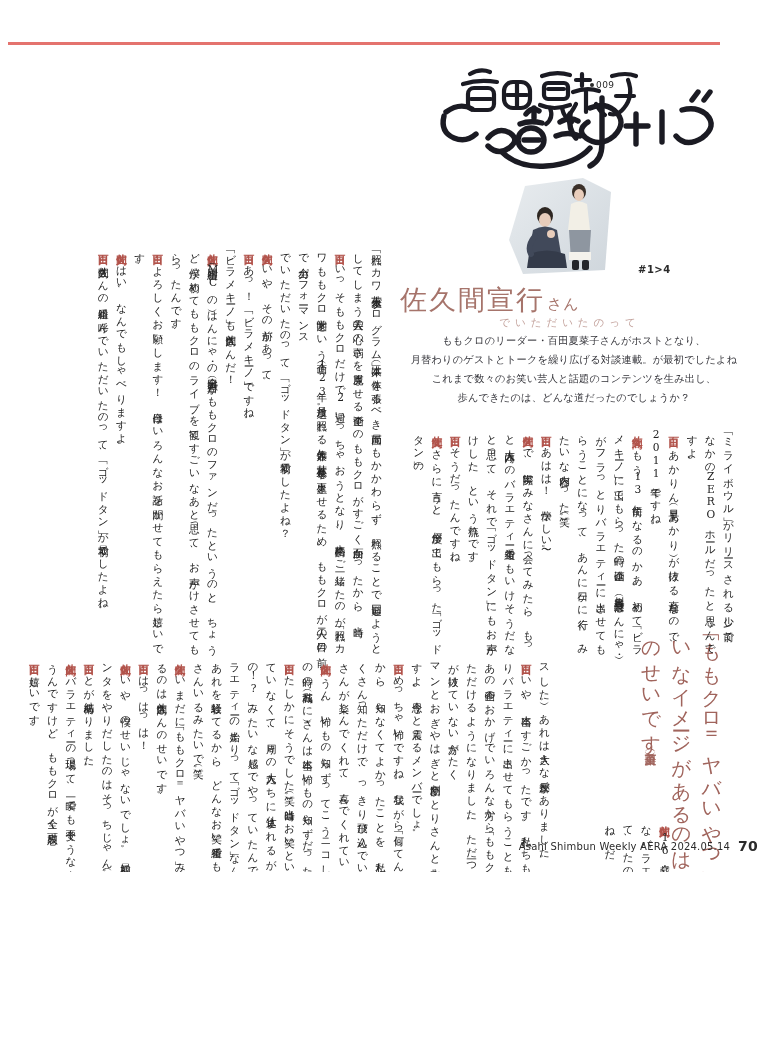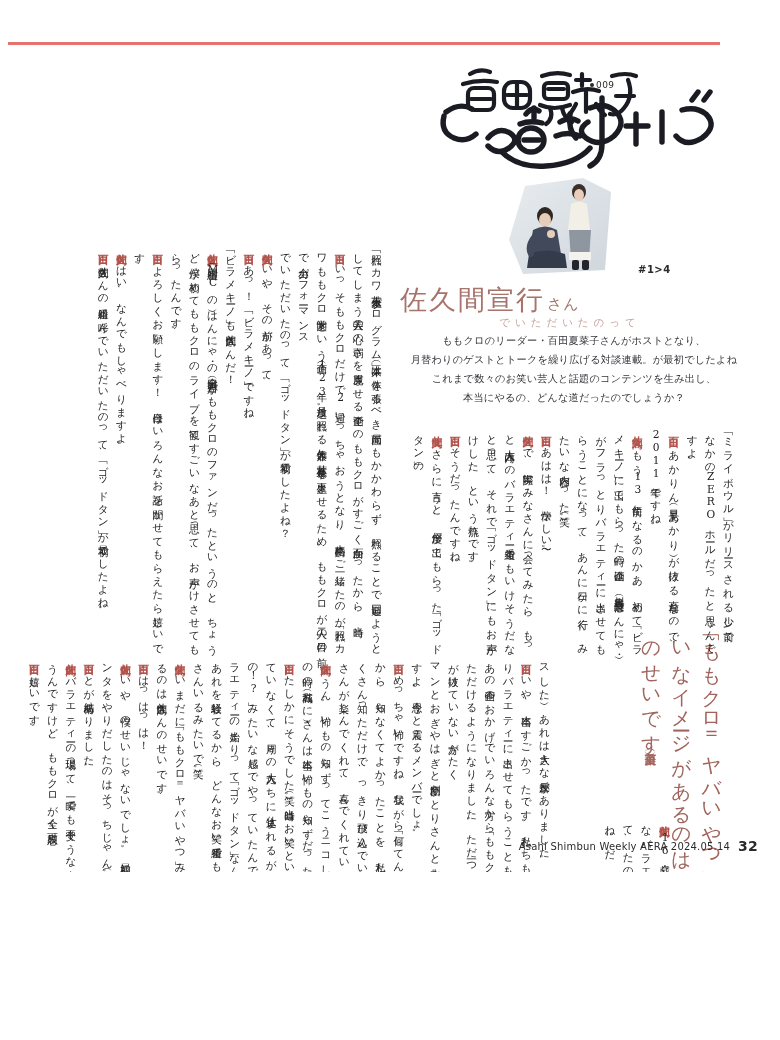--- a/index.html
+++ b/index.html
@@ -300,21 +300,21 @@
 
   <div class="guest-name">
     <span>佐久間宣行</span><span class="hon">さん</span>
   </div>
   <div class="guest-role">でいただいたのって</div>
 
   <div class="lead">
     <div>ももクロのリーダー・百田夏菜子さんがホストとなり、</div>
     <div>月替わりのゲストとトークを繰り広げる対談連載。が最初でしたよね</div>
     <div>これまで数々のお笑い芸人と話題のコンテンツを生み出し、</div>
-    <div>本当にやるの、どんな道だったのでしょうか？</div>
+    <div>歩んできたのは、どんな道だったのでしょうか？</div>
   </div>
 
   <div class="pullquote">
     <span>「ももクロ＝ヤバいやつ」みたいなイメージがあるのは佐久間さんのせいです</span><span class="attrib">（百田夏菜子）</span>
   </div>
 
   <div class="body-block" id="body-upper-right">
       <p><span>「ミライボウル」がリリースされる少し前で、なかのZEROホールだったと思うんですよ。</span></p>
       <p><span class="sp">百田</span><span>あかりん（早見あかり）が抜ける直前なので、2011年ですね。</span></p>
       <p><span class="sp">佐久間</span><span>もう13年前になるのかあ。初めて「ビラメキーノ」に出てもらった時の企画は、川島（章良）君（はんにゃ・）がフラっとりバラエティーに出させてもらうことになって、あんに口ケに行く、みたいな内容だった（笑）。</span></p>
@@ -348,16 +348,16 @@
       <p><span class="sp">佐久間</span><span>いや、僕のせいじゃないでしょ。最初にヒップアップとビンタをやりだしたのはそっちじゃん（笑）。</span></p>
       <p><span class="sp">百田</span><span>とが結構ありました。</span></p>
       <p><span class="sp">佐久間</span><span>バラエティーの現場って、一瞬でも不安そうな表情をすると可哀想に見えちゃうんですけど、ももクロが全く可哀想に</span></p>
       <p><span class="sp">百田</span><span>嬉しいです。</span></p>
     </div>
   <div class="body-block" id="body-lower-right">
       <p><span class="sp">佐久間</span><span>16歳ぐらいの時に、こんな大変なバラエティーをやっていて、たのは大きいでしょうね。だ</span></p>
     </div>
 
   <div class="footer">
-    <span>Asahi Shimbun Weekly AERA 2024.05.14</span><span class="pageno">32</span>
+    <span>Asahi Shimbun Weekly AERA 2024.05.14</span><span class="pageno">70</span>
   </div>
 
 </div>
 
 </body></html>

